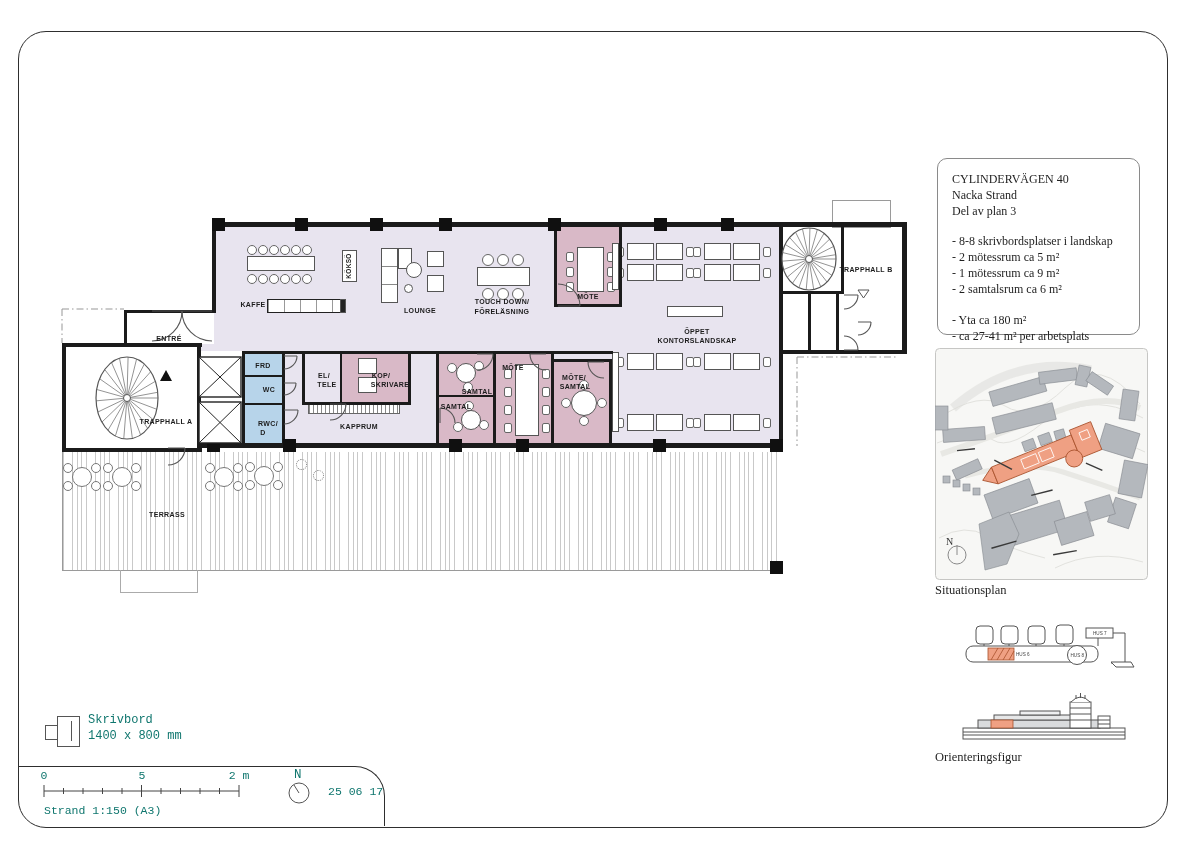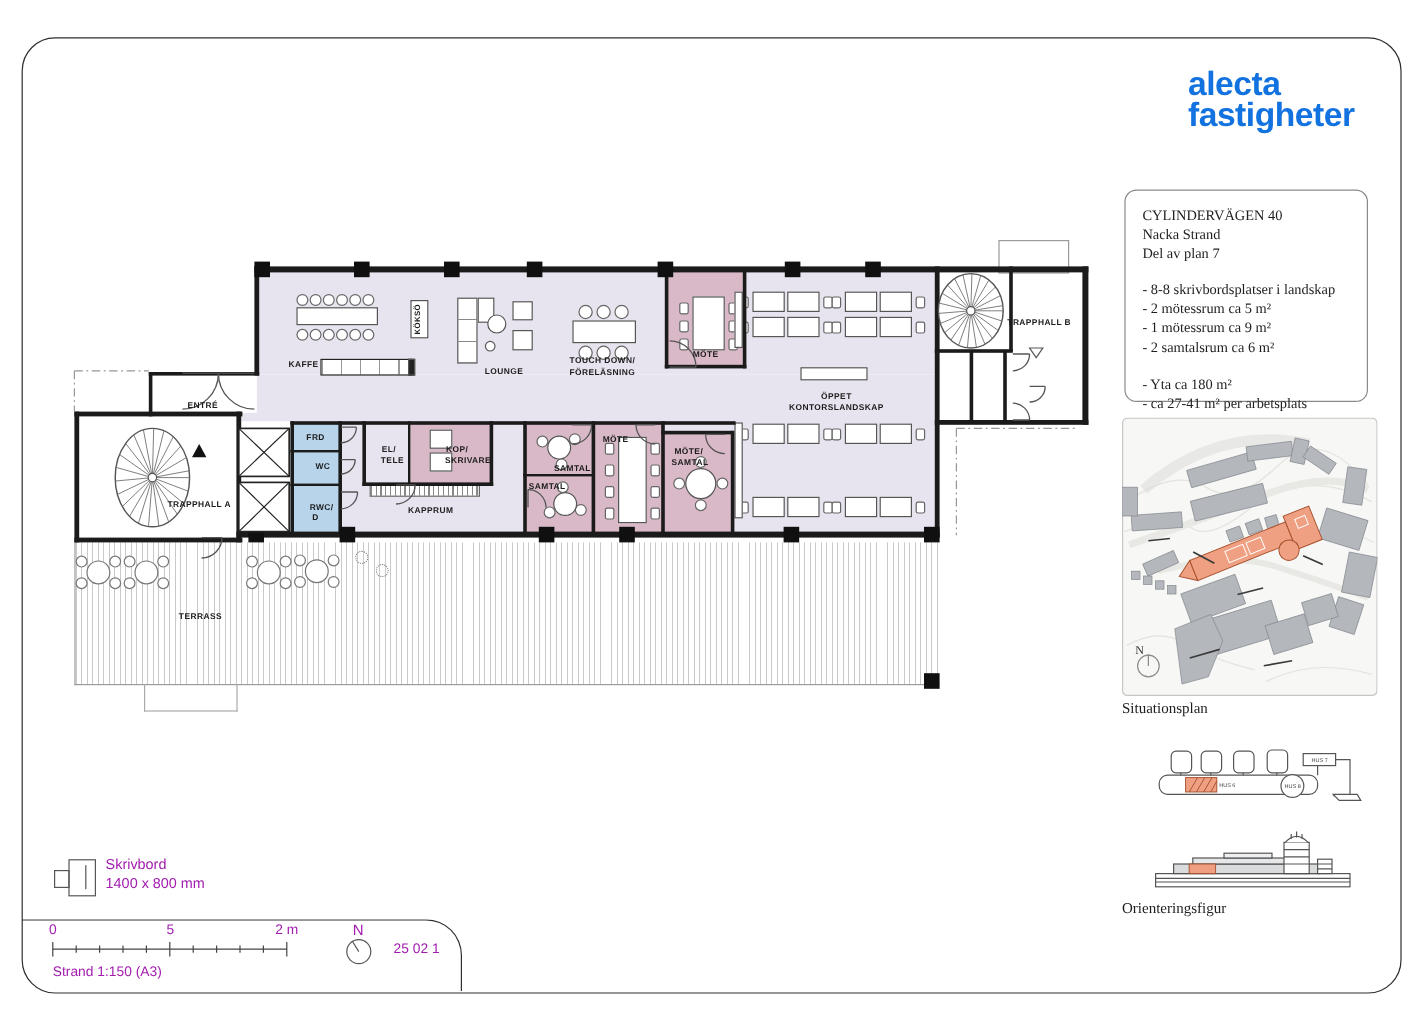--- a/index.html
+++ b/index.html
@@ -43,37 +43,33 @@
   
   .caption{position:absolute;font-family:"Liberation Serif",serif;font-size:12.5px;color:#1e1e1e;z-index:60;}
   .sitemap{position:absolute;left:935px;top:348px;width:213px;height:232px;z-index:60;}
   .orient-top{position:absolute;left:958px;top:622px;width:178px;height:58px;z-index:60;}
   .orient-bottom{position:absolute;left:958px;top:688px;width:178px;height:62px;z-index:60;}
   
   .desk-legend{position:absolute;left:0;top:0;z-index:60;}
   .scale-box{position:absolute;left:18px;top:766px;width:367px;height:60px;box-sizing:border-box;
         border-top:1.5px solid #2e2e2e;border-right:1.5px solid #2e2e2e;
         border-top-right-radius:30px;z-index:55;}
-  .serif-sm{position:absolute;font-family:Liberation Sans, sans-serif;font-size:11.5px;color:#a21caf;white-space:nowrap;}
+  .serif-sm{position:absolute;font-family:Liberation Mono, monospace;font-size:11.5px;color:#0f766e;white-space:nowrap;}
 </style>
 </head>
 <body>
 
 <div id="page">
   <div class="sheet-border"></div>
 
-  <div class="logo" style="color: rgb(18, 114, 223);">
-    <div>alecta</div>
-    <div>fastigheter</div>
-  </div>
 
   <div class="info-box">
     <div>CYLINDERVÄGEN 40</div>
     <div>Nacka Strand</div>
-    <div>Del av plan 7</div>
+    <div>Del av plan 3</div>
     <div class="gap"></div>
     <div>- 8-8 skrivbordsplatser i landskap</div>
     <div>- 2 mötessrum ca 5 m²</div>
     <div>- 1 mötessrum ca 9 m²</div>
     <div>- 2 samtalsrum ca 6 m²</div>
     <div class="gap"></div>
     <div>- Yta ca 180 m²</div>
     <div>- ca 27-41 m² per arbetsplats</div>
   </div>
 
@@ -512,15 +508,15 @@
         <line x1="160" y1="5" x2="160" y2="11"></line>
           <line x1="179.5" y1="5" x2="179.5" y2="11"></line>
       </g>
     </svg>
     <div class="serif-sm" style="left:26px;top:37px">Strand 1:150 (A3)</div>
     <div class="serif-sm" style="left:276px;top:1px;font-size:12.5px">N</div>
     <svg style="position:absolute;left:268px;top:13px" width="26" height="26" viewBox="0 0 26 26">
       <circle cx="13" cy="13" r="10" fill="none" stroke="#555" stroke-width="1"></circle>
       <line x1="13" y1="13" x2="8" y2="5" stroke="#555" stroke-width="1"></line>
     </svg>
-    <div class="serif-sm" style="left:310px;top:18px;font-size:11.5px">25 02 1</div>
+    <div class="serif-sm" style="left:310px;top:18px;font-size:11.5px">25 06 17</div>
   </div>
 </div>
 
 </body></html>

